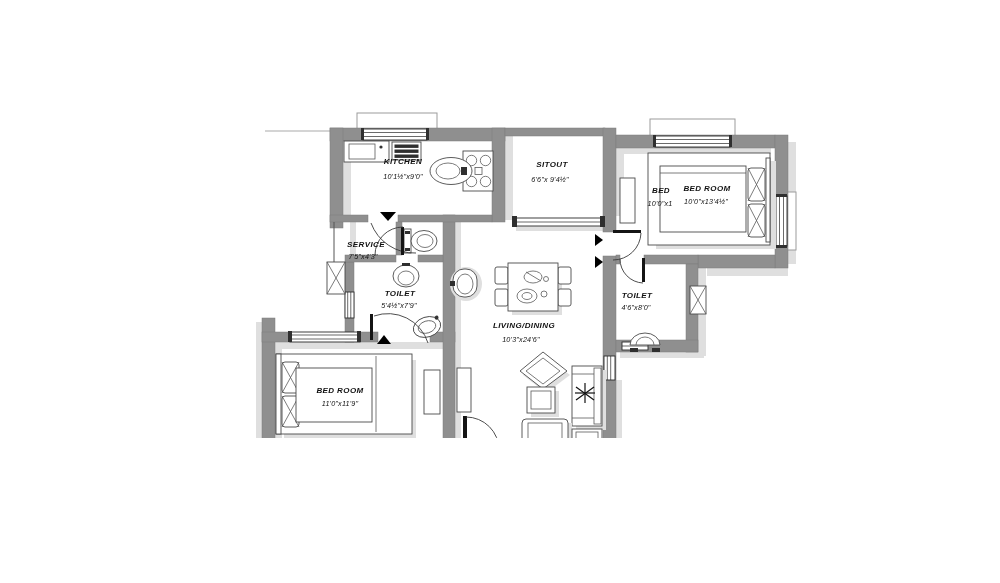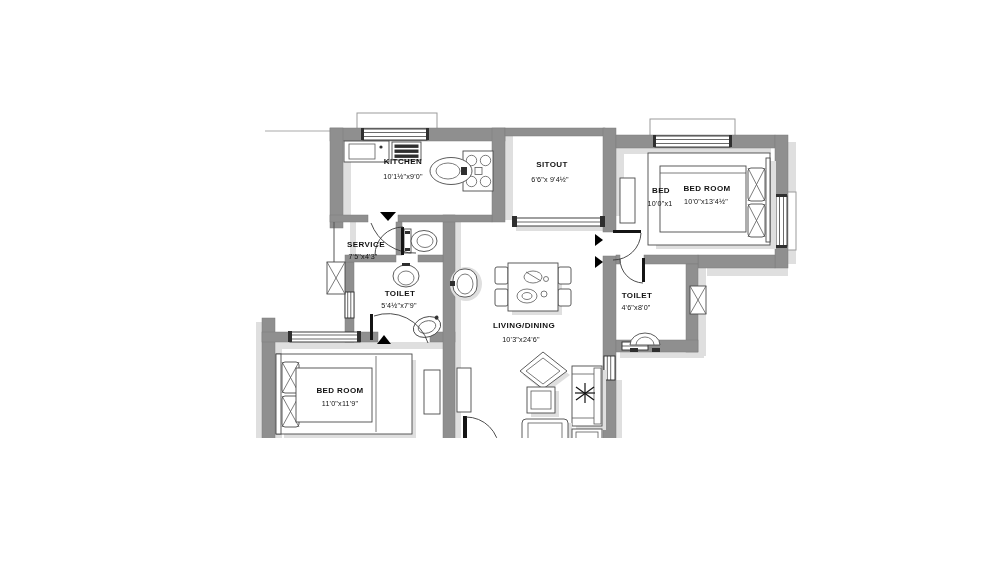--- a/index.html
+++ b/index.html
@@ -1,20 +1,20 @@
 <!DOCTYPE html>
 <html style="--wall: #8f8f8f; --shadow: #dfdfdf; --line: #333333; --text: #111111; --bg: #ffffff;"><head>
 <meta charset="utf-8">
 <style>
   :root{
     --wall:#8f8f8f; --shadow:#dfdfdf; --line:#333333; --text:#111111; --bg:#ffffff;
   }
   html,body{margin:0;padding:0;background:var(--bg);}
   .stage{position:relative;width:1000px;height:438px;background:var(--bg);overflow:hidden;
-         font-family:"Liberation Sans", sans-serif;}
+         font-family:"Liberation Sans", sans-serif;font-style:italic;}
   svg{display:block;}
   .wall{fill:var(--wall);stroke:#7c7c7c;stroke-width:.5;}
   .sh{fill:var(--shadow);}
   .win{fill:#ffffff;stroke:#2a2a2a;stroke-width:.9;}
   .wl{stroke:#2a2a2a;stroke-width:.7;}
   .ledge{fill:#ffffff;stroke:#9b9b9b;stroke-width:1;}
   .fx{fill:#ffffff;stroke:#4a4a4a;stroke-width:.9;}
   .fx2{fill:none;stroke:#5a5a5a;stroke-width:.8;}
   .dk{fill:#2f2f2f;}
   .arc{fill:none;stroke:#3a3a3a;stroke-width:.9;}

